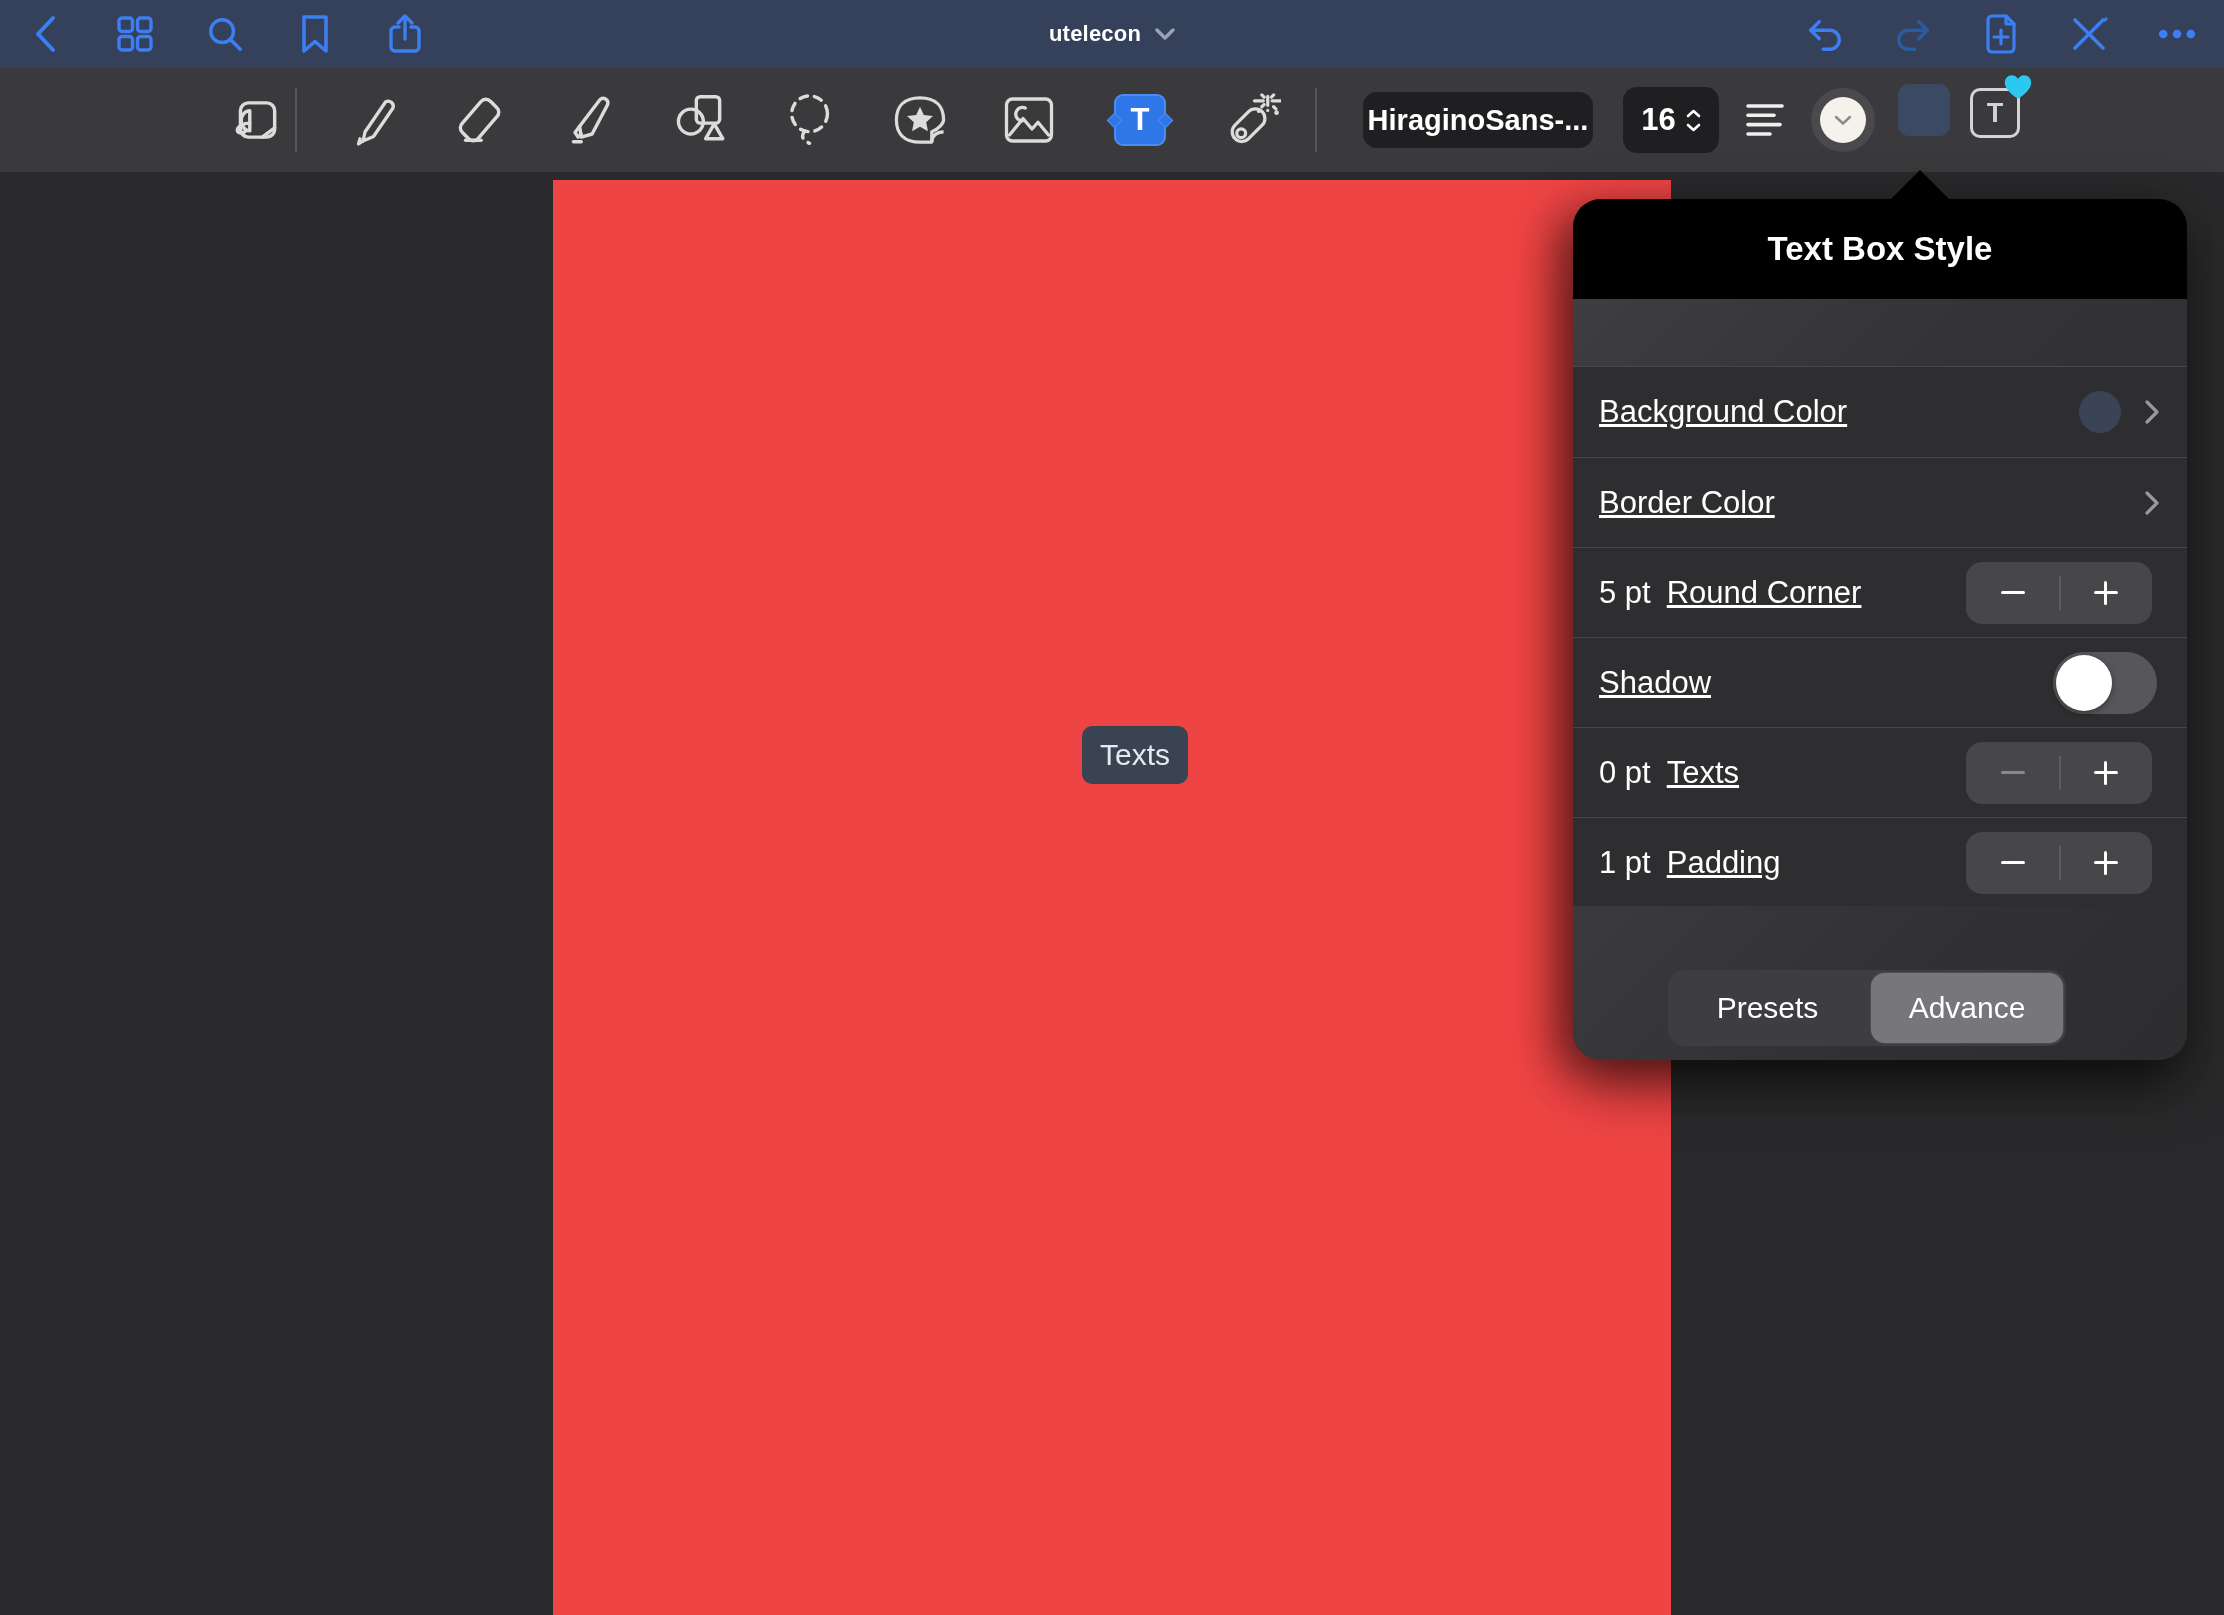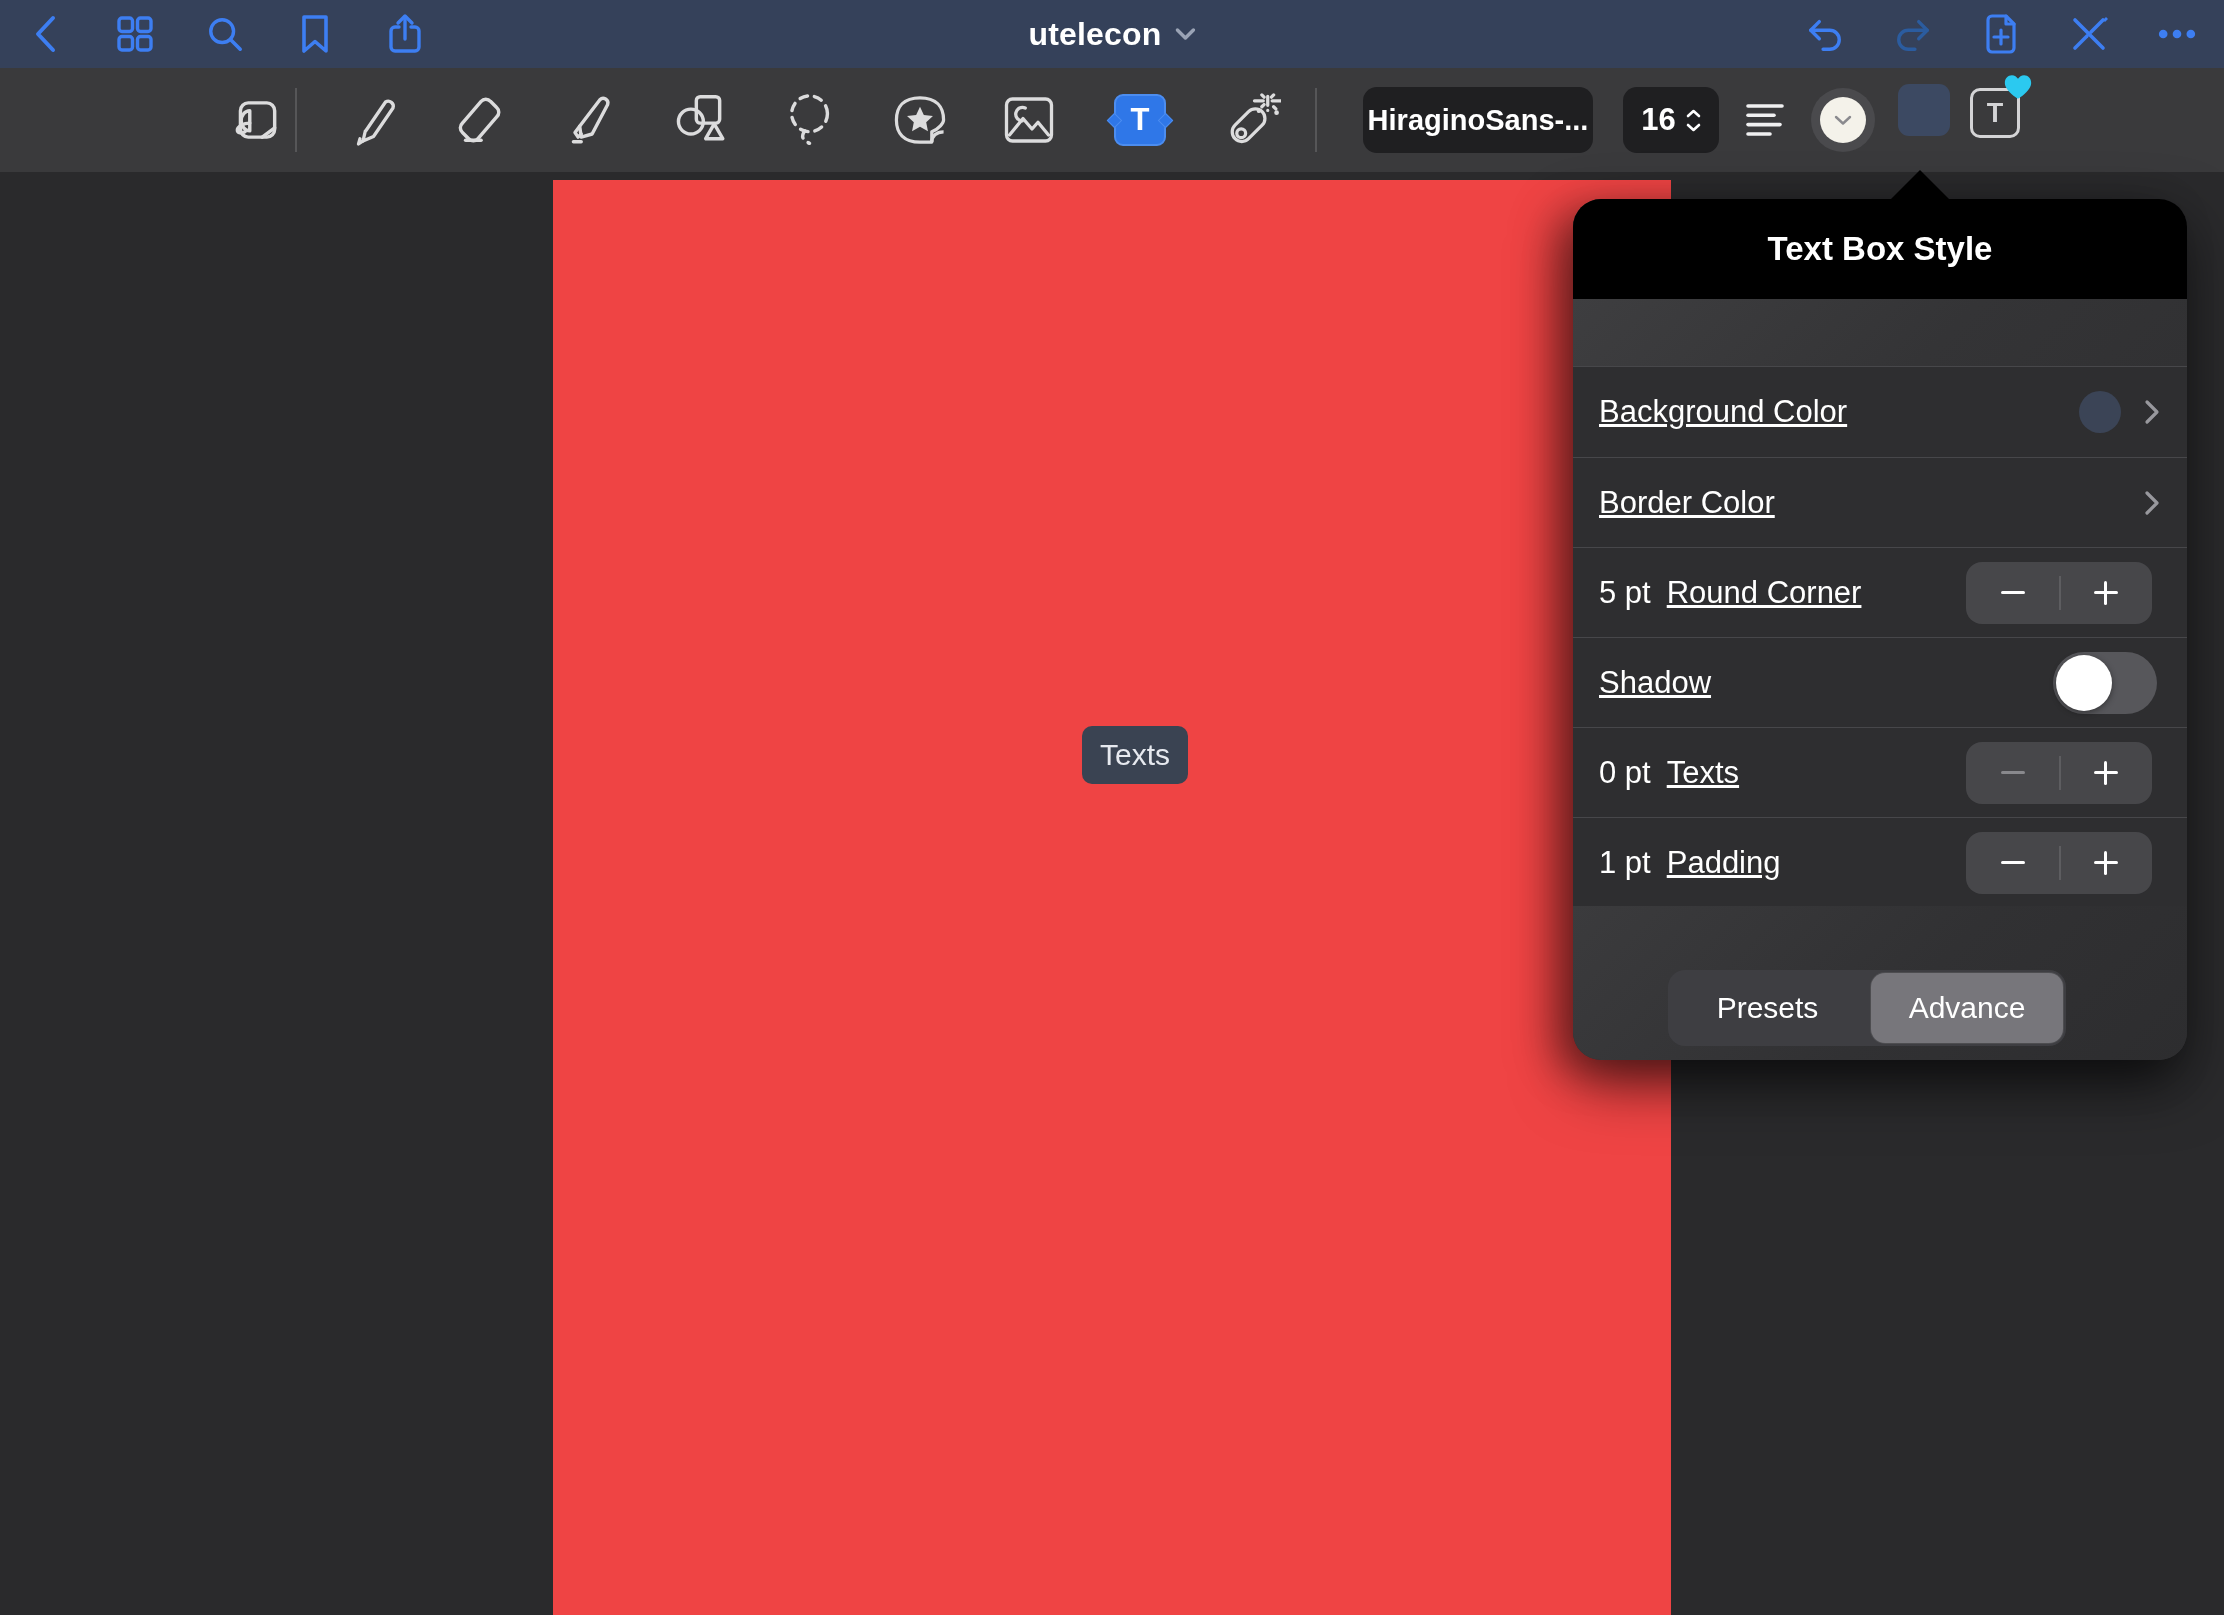--- a/index.html
+++ b/index.html
@@ -6,34 +6,34 @@
   html,body { width:2224px; height:1615px; overflow:hidden; }
   body { font-family:"Liberation Sans","DejaVu Sans",sans-serif; background:#2A2A2C; position:relative; }
   #screen { position:absolute; inset:0; width:2224px; height:1615px; }
 
   
   .navbar { position:absolute; left:0; top:0; width:2224px; height:68px; background:#35415A; z-index:30; }
   .nav-left { position:absolute; left:26px; top:0; height:68px; display:flex; align-items:center; gap:52px; }
   .nav-right { position:absolute; right:28px; top:0; height:68px; display:flex; align-items:center; gap:50px; }
   .nav-ic { width:38px; height:38px; display:flex; align-items:center; justify-content:center; cursor:pointer; }
   .nav-title-wrap { position:absolute; left:50%; top:0; transform:translateX(-50%); height:68px; display:flex; align-items:center; gap:14px; }
-  .nav-title { color:#FFFFFF; font-size:32px; font-weight:700; letter-spacing:.2px; }
+  .nav-title { color:#FFFFFF; font-size:22px; font-weight:700; letter-spacing:.2px; }
 
   
   .toolbar { position:absolute; left:0; top:68px; width:2224px; height:104px; background:#3A3A3C; z-index:25; }
   .tool { position:absolute; top:50%; transform:translateY(-50%); width:56px; height:56px; display:flex; align-items:center; justify-content:center; cursor:pointer; }
   .tb-divider { position:absolute; top:20px; width:2px; height:64px; background:#565658; }
 
   .text-tool-box { width:52px; height:52px; background:#2F77E8; border:2px solid #4C8DF0; border-radius:9px; display:flex; align-items:center; justify-content:center; position:relative; }
   .text-tool-box span { color:#fff; font-size:31px; font-weight:700; }
   .text-tool-box::before, .text-tool-box::after { content:""; position:absolute; width:9px; height:9px; background:#2F77E8; border:1px solid #4C8DF0; transform:rotate(45deg); top:50%; margin-top:-5px; }
   .text-tool-box::before { left:-7px; } .text-tool-box::after { right:-7px; }
 
   .pill { position:absolute; top:50%; transform:translateY(-50%); background:#1F1F21; border-radius:14px; display:flex; align-items:center; justify-content:center; cursor:pointer; }
-  .font-pill { left:1363px; width:230px; height:66px; }
+  .font-pill { left:1363px; width:230px; height:56px; }
   .font-pill span { color:#FFF; font-size:29px; font-weight:700; }
   .size-pill { left:1623px; width:96px; height:66px; gap:10px; }
   .size-pill .num { color:#FFF; font-size:31px; font-weight:700; }
   .size-chevrons { display:flex; flex-direction:column; gap:5px; }
 
   .color-well { position:absolute; left:1811px; top:50%; transform:translateY(-50%); width:64px; height:64px; border-radius:50%; background:#4A4A4D; display:flex; align-items:center; justify-content:center; cursor:pointer; }
   .color-well-inner { width:46px; height:46px; border-radius:50%; background:#F4F2EA; display:flex; align-items:center; justify-content:center; }
 
   .anchor-swatch { position:absolute; left:1898px; top:16px; width:52px; height:52px; border-radius:11px; background:#3C4962; cursor:pointer; }
 

